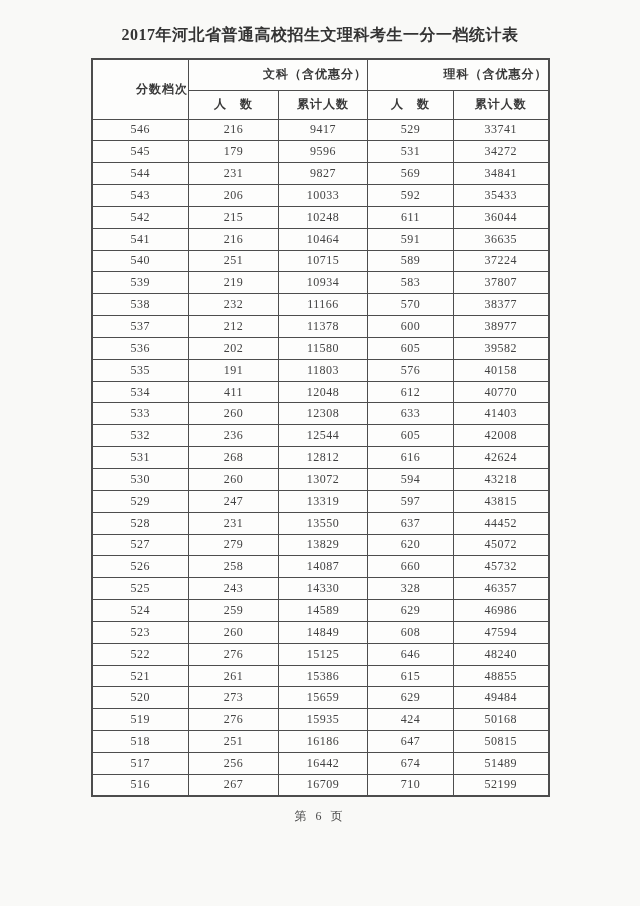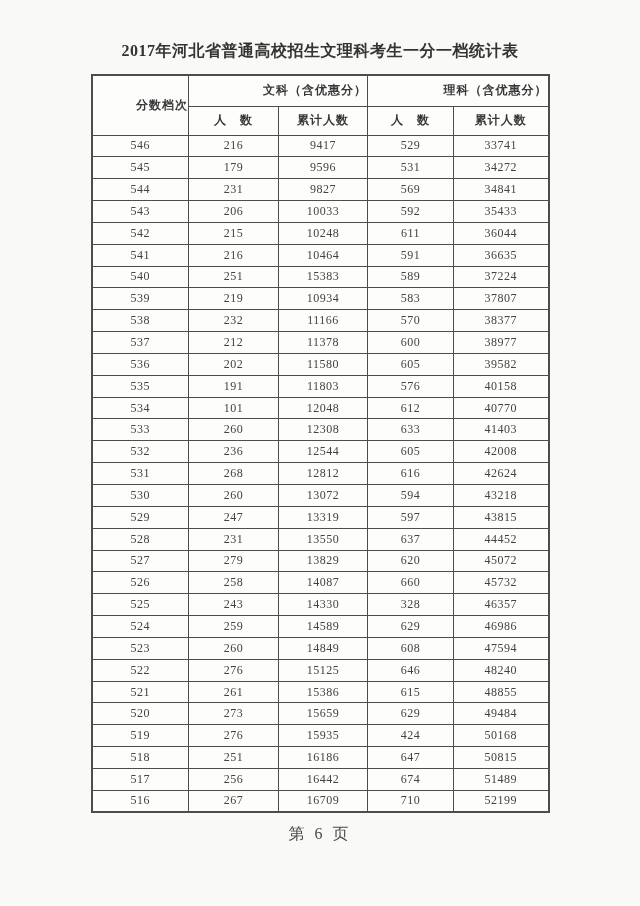--- a/index.html
+++ b/index.html
@@ -11,21 +11,21 @@
   * { margin: 0; padding: 0; box-sizing: border-box; }
   html, body {
     width: 640px; height: 906px;
     background: var(--bg);
     font-family: "Liberation Serif", "DejaVu Serif", serif;
     color: var(--text);
     overflow: hidden;
   }
   .page {
     width: 640px; height: 906px;
-    padding-top: 40px;
+    padding-top: 24px;
     display: flex;
     flex-direction: column;
     align-items: center;
   }
   .title {
     font-size: 16px;
     font-weight: bold;
     letter-spacing: 0.5px;
     line-height: 22px;
     color: #343434;
@@ -56,21 +56,21 @@
   thead tr:nth-child(1) th { height: 31px; text-align: right; }
   thead tr:nth-child(2) th { height: 29px; }
   tbody tr { height: 21.85px; }
   tbody td {
     font-weight: normal;
     color: #424242;
     letter-spacing: 0.5px;
   }
   .footer {
     margin-top: 11px;
-    font-size: 16px;
+    font-size: 12px;
     letter-spacing: 3px;
     color: #4a4a4a;
     text-align: center;
   }
 </style>
 </head>
 <body>
 
 <div class="page">
   <div class="title">2017年河北省普通高校招生文理科考生一分一档统计表</div>
@@ -135,21 +135,21 @@
         <tr>
           <td>541</td>
           <td>216</td>
           <td>10464</td>
           <td>591</td>
           <td>36635</td>
         </tr>
         <tr>
           <td>540</td>
           <td>251</td>
-          <td>15383</td>
+          <td>10715</td>
           <td>589</td>
           <td>37224</td>
         </tr>
         <tr>
           <td>539</td>
           <td>219</td>
           <td>10934</td>
           <td>583</td>
           <td>37807</td>
         </tr>
@@ -176,21 +176,21 @@
         </tr>
         <tr>
           <td>535</td>
           <td>191</td>
           <td>11803</td>
           <td>576</td>
           <td>40158</td>
         </tr>
         <tr>
           <td>534</td>
-          <td>101</td>
+          <td>411</td>
           <td>12048</td>
           <td>612</td>
           <td>40770</td>
         </tr>
         <tr>
           <td>533</td>
           <td>260</td>
           <td>12308</td>
           <td>633</td>
           <td>41403</td>

